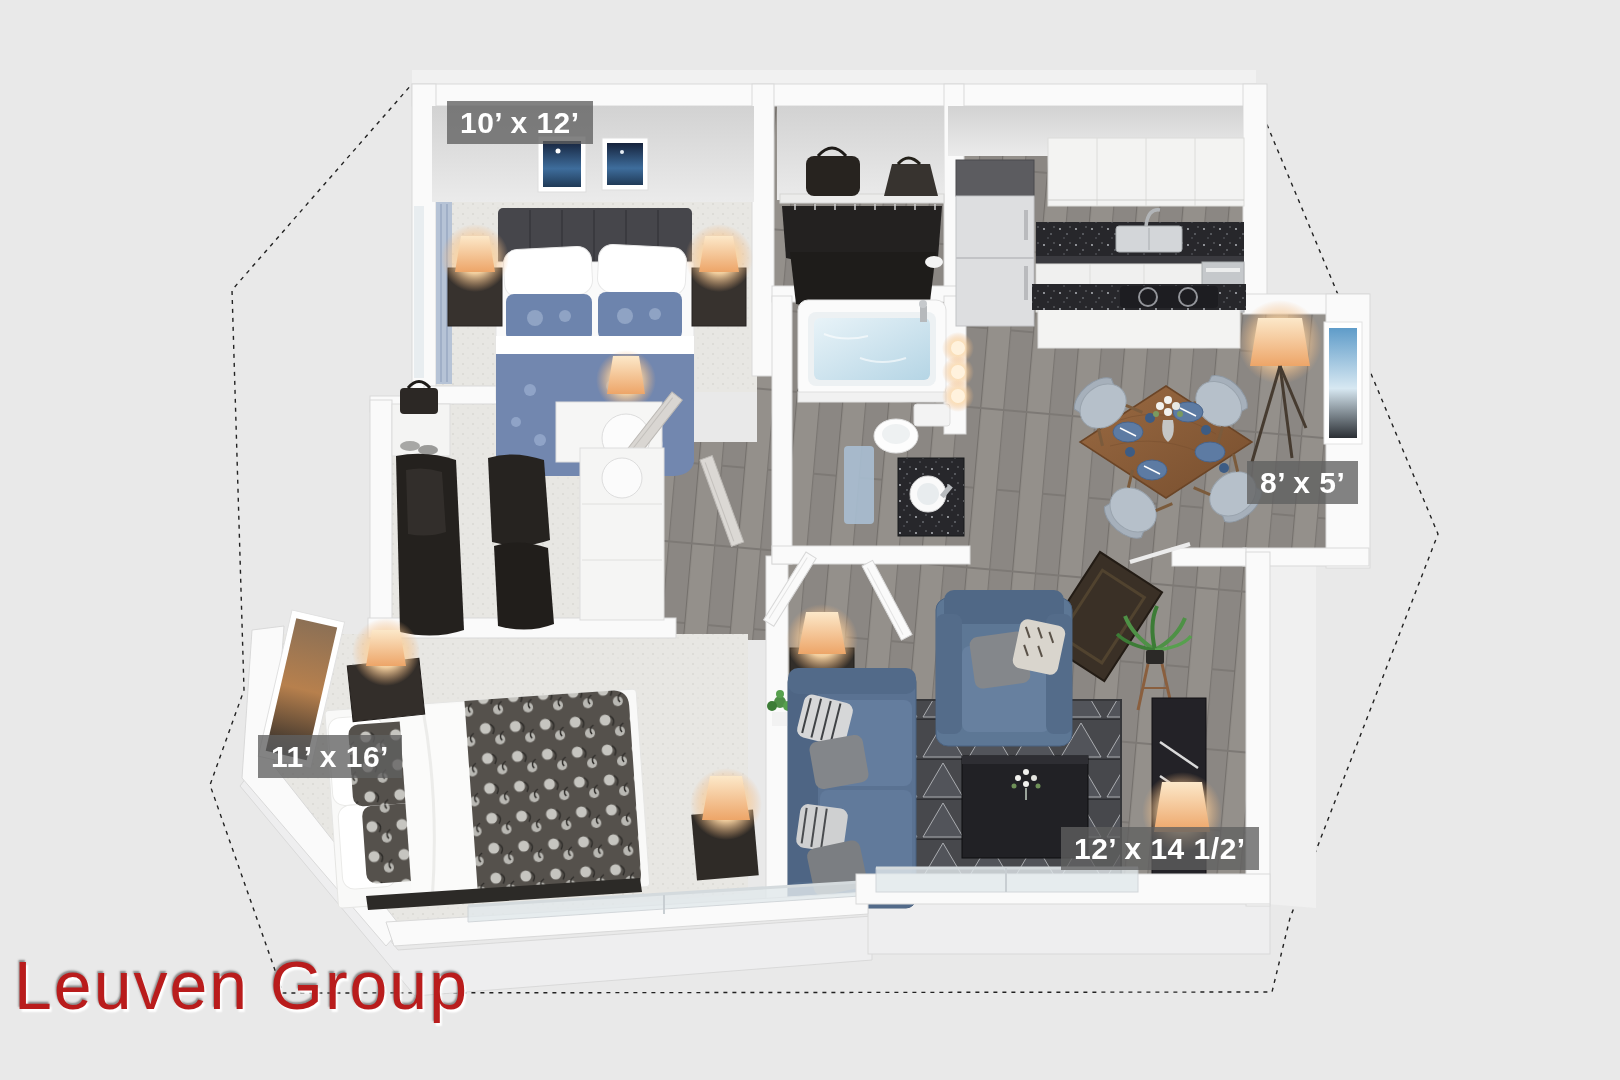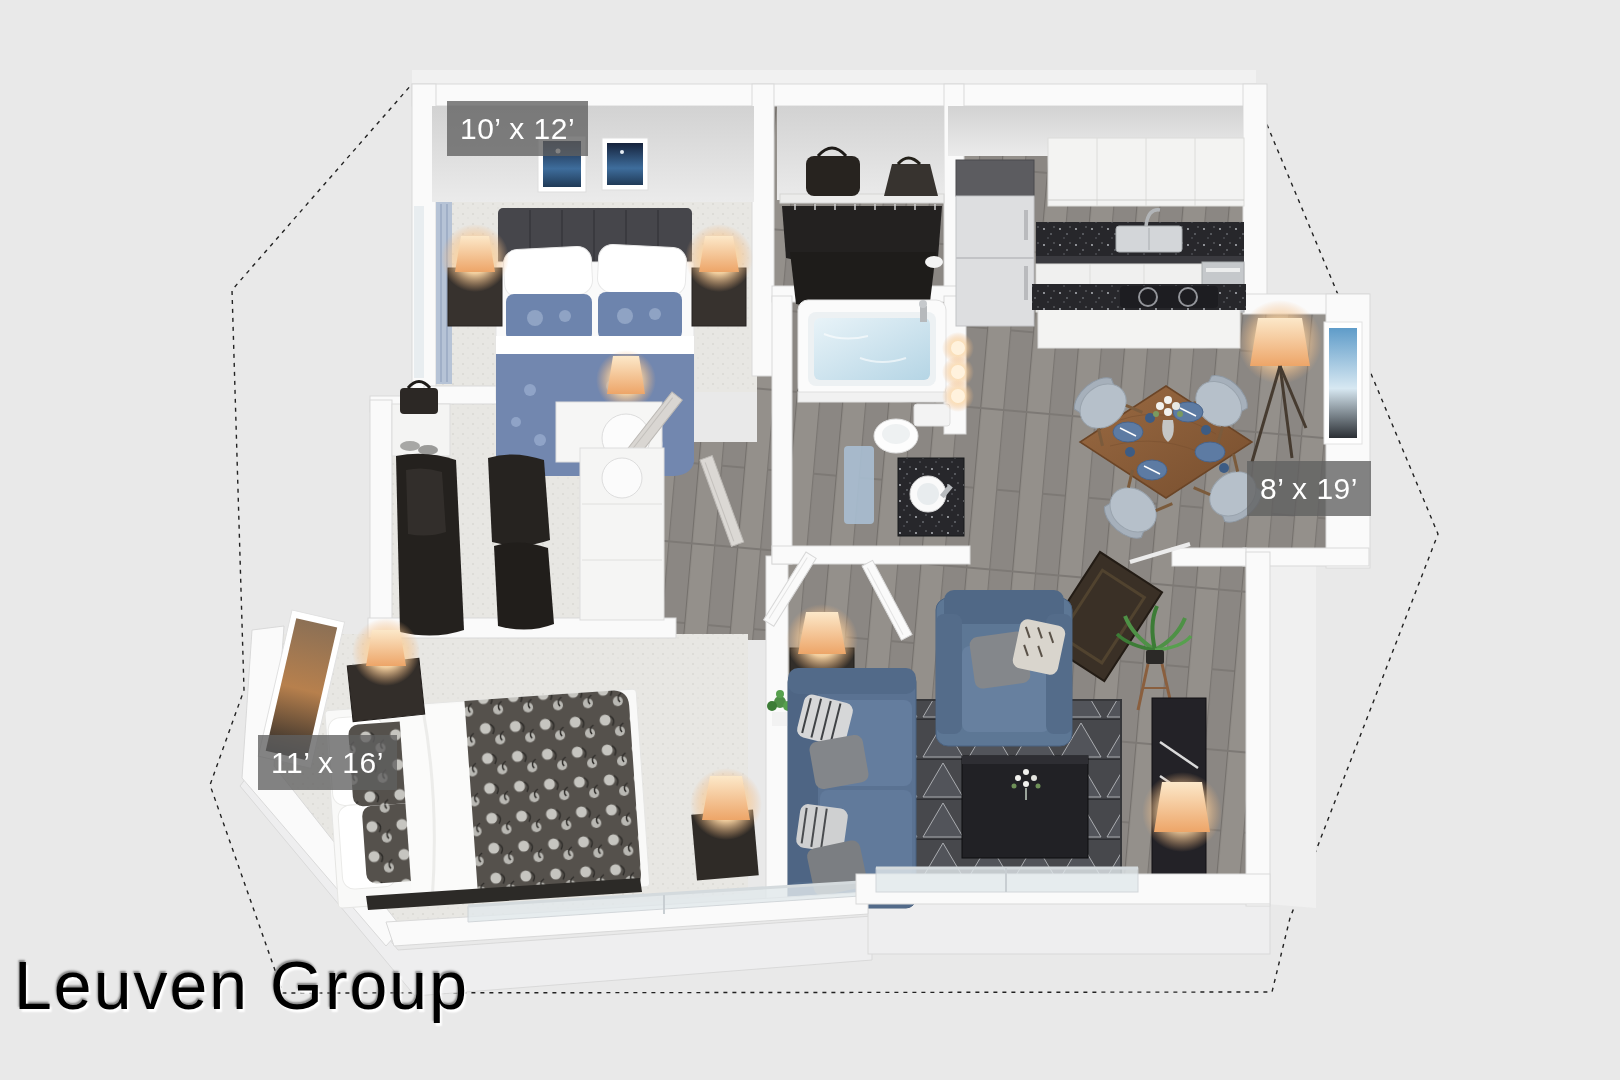--- a/index.html
+++ b/index.html
@@ -5,30 +5,30 @@
   html,body{margin:0;padding:0;}
   body{
     width:1620px;height:1080px;background:#e9e9e9;overflow:hidden;
     font-family:"Liberation Sans",sans-serif;
   }
   .stage{position:relative;width:1620px;height:1080px;}
   .stage svg{position:absolute;left:0;top:0;}
   .dim{
     position:absolute;
     background:rgba(96,96,96,0.78);
-    color:#fff;font-weight:normal;font-size:30px;line-height:1.3;
-    padding:8px 13px;letter-spacing:0.5px;white-space:nowrap;
+    color:#fff;font-weight:bold;font-size:30px;line-height:1.3;
+    padding:2px 13px;letter-spacing:0.5px;white-space:nowrap;
   }
   #lbl-bed1{left:447px;top:101px;}
   #lbl-dining{left:1247px;top:461px;}
   #lbl-bed2{left:258px;top:735px;}
   #lbl-living{left:1061px;top:827px;}
   .watermark{
     position:absolute;left:14px;top:946px;
-    font-size:68px;letter-spacing:2px;color:#000000;font-weight:normal;
+    font-size:68px;letter-spacing:2px;color:#b91c1c;font-weight:normal;
     text-shadow:2px 3px 2px #ffffff,-1px -2px 2px rgba(105,105,105,0.75);
   }
 </style>
 </head>
 <body>
 
 <div class="stage">
 
 <svg width="1620" height="1080" viewBox="0 0 1620 1080">
   <defs>
@@ -516,18 +516,19 @@
     <line x1="468" y1="906" x2="860" y2="882" stroke="#d4dadd" stroke-width="3"></line>
     <line x1="664" y1="895" x2="664" y2="914" stroke="#c8ced2" stroke-width="2"></line>
     <rect x="856" y="874" width="414" height="30" fill="#fafafa" stroke="#d9d9d9"></rect>
     <rect x="876" y="868" width="262" height="24" fill="#e2e9ec" opacity="0.8" stroke="#c8ced2"></rect>
     <line x1="876" y1="868" x2="1138" y2="868" stroke="#d4dadd" stroke-width="3"></line>
     <line x1="1006" y1="868" x2="1006" y2="892" stroke="#c8ced2" stroke-width="2"></line>
   </g>
 </svg>
 
 <div class="dim" id="lbl-bed1">10’ x 12’</div>
-<div class="dim" id="lbl-dining">8’ x 19’</div>
+<div class="dim" id="lbl-dining">8’ x 5’</div>
 <div class="dim" id="lbl-bed2">11’ x 16’</div>
+<div class="dim" id="lbl-living">12’ x 14 1/2’</div>
 
 <div class="watermark">Leuven Group</div>
 
 </div>
 
 </body></html>

